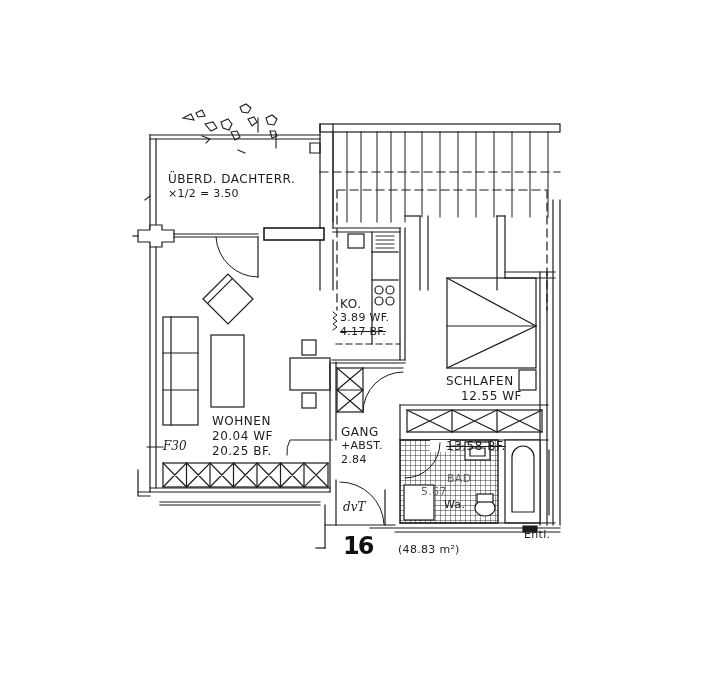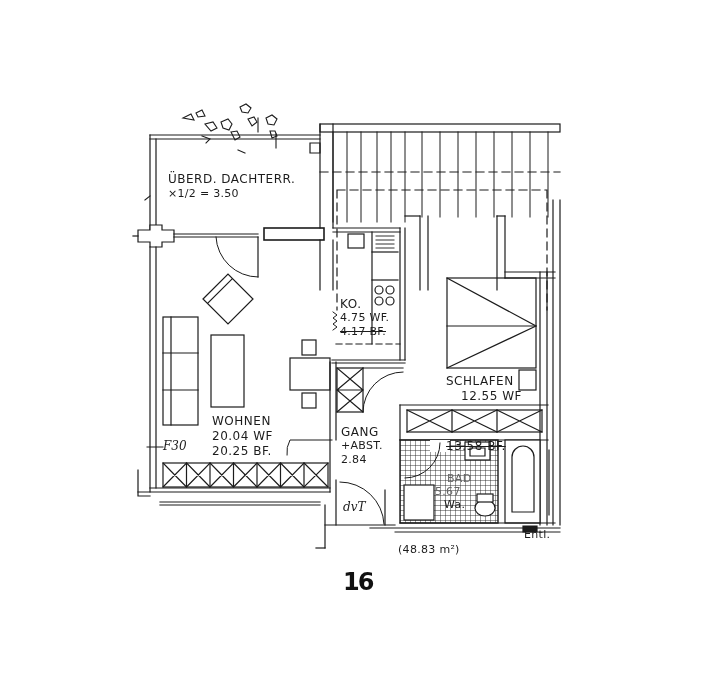--- a/index.html
+++ b/index.html
@@ -17,21 +17,20 @@
     .lbl.small { font-size: 11px; letter-spacing: 0.3px; text-align: right; }
     .lbl.strike { text-decoration: line-through; }
     .unit-num {
       position: absolute;
       font-family: "DejaVu Sans", sans-serif;
       font-weight: bold;
       font-size: 24px;
       letter-spacing: -2px;
       color: #111;
       line-height: 24px;
-      margin-top: 36px;
     }
     .hand {
       position: absolute;
       font-family: "DejaVu Serif", serif;
       font-style: italic;
       color: #1c1c1c;
       font-size: 12px;
       line-height: 14px;
     }
   </style>
@@ -210,37 +209,37 @@
     <path d="M147 447 l16 0" stroke-width="1"></path>
 
     <path d="M333 312 l4 3 l-4 3 l4 3 l-4 3 l4 3 l-4 3" stroke-width="1"></path>
   </g>
 </svg>
 
 <div class="lbl" style="left:168px; top:172px;">ÜBERD. DACHTERR.</div>
 <div class="lbl small" style="left:168px; top:187px;">×1/2 = 3.50</div>
 
 <div class="lbl" style="left:340px; top:297px;">KO.</div>
-<div class="lbl small" style="left:340px; top:311px;">4.75 WF.</div>
+<div class="lbl small" style="left:340px; top:311px;">3.89 WF.</div>
 <div class="lbl small strike" style="left:340px; top:325px;">4.17 BF.</div>
 
 <div class="lbl" style="left:212px; top:414px;">WOHNEN</div>
 <div class="lbl" style="left:212px; top:429px;">20.04 WF</div>
 <div class="lbl" style="left:212px; top:444px;">20.25 BF.</div>
 
 <div class="lbl" style="left:446px; top:374px;">SCHLAFEN</div>
 <div class="lbl" style="left:446px; top:389px;margin-left:15px;">12.55 WF</div>
 <div class="lbl strike" style="left:446px; top:403px;margin-top:36px;">13.58 BF.</div>
 
 <div class="lbl" style="left:341px; top:425px;">GANG</div>
 <div class="lbl small" style="left:341px; top:439px;">+ABST.</div>
 <div class="lbl small" style="left:341px; top:453px;">2.84</div>
 
 <div class="lbl small" style="left:447px; top:472px; color:#666;">BAD</div>
-<div class="lbl small" style="left:435px; top:485px; color:#666;">5.67</div>
+<div class="lbl small" style="left:421px; top:485px; color:#666;">5.67</div>
 
 <div class="hand" style="left:163px; top:439px;">F30</div>
 <div class="hand" style="left:343px; top:500px;">dvT</div>
 <div class="lbl small" style="left:408px; top:498px;margin-left:36px;">Wa.</div>
 <div class="lbl small" style="left:524px; top:528px;">Entl.</div>
 
 <div class="unit-num" style="left:343px; top:534px;">16</div>
 <div class="lbl small" style="left:398px; top:543px;">(48.83 m²)</div>
 
 </body></html>

